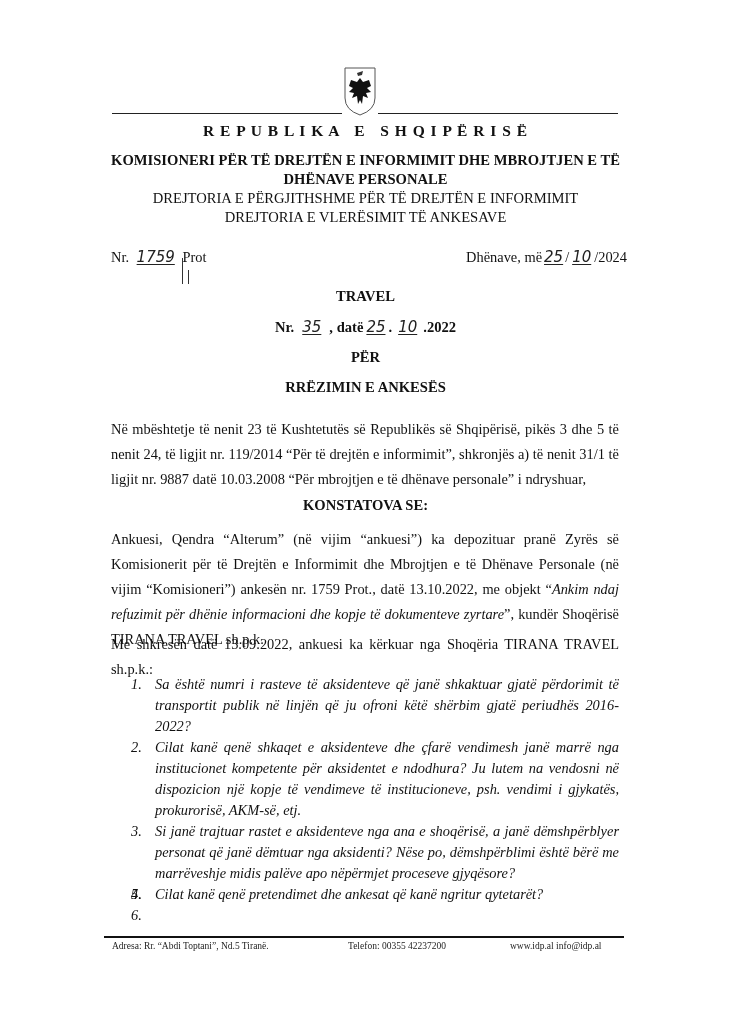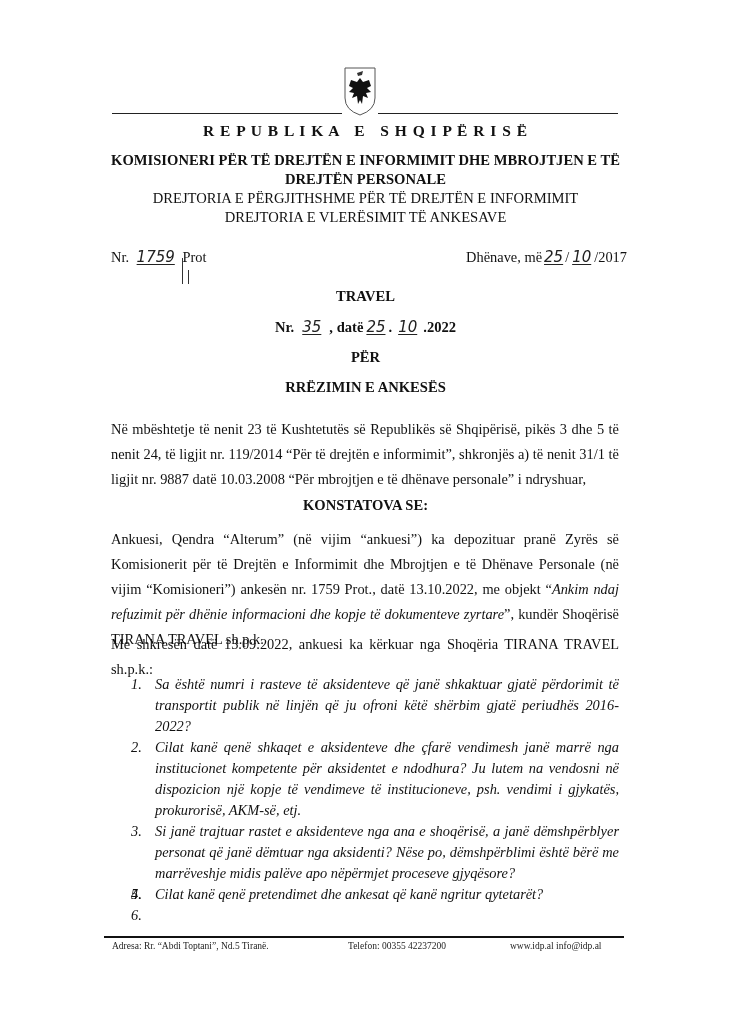--- a/index.html
+++ b/index.html
@@ -27,34 +27,34 @@
     <path d="M2 2 H32 V32 Q32 44 17 49 Q2 44 2 32 Z" fill="#fff" stroke="#555" stroke-width="1"></path>
     <path d="M17 12 L14 16 L8 14 L6 20 L10 22 L6 26 L11 27 L9 32 L14 30 L15 38 L17 34 L19 38 L20 30 L25 32 L23 27 L28 26 L24 22 L28 20 L26 14 L20 16 Z" fill="#111"></path>
     <path d="M14 7 L20 5 L19 9 L15 10 Z" fill="#333"></path>
   </svg>
 </div>
 <div class="rule" style="left:112px; top:113px; width:230px;"></div>
 <div class="rule" style="left:378px; top:113px; width:240px;"></div>
 
 <div class="abs center bold" style="top:122px; font-size:15.5px; letter-spacing:1px; white-space:pre;">R E P U B L I K A   E   S H Q I P Ë R I S Ë</div>
 <div class="abs center bold" style="top:152px; font-size:14.6px;">KOMISIONERI PËR TË DREJTËN E INFORMIMIT DHE MBROJTJEN E TË</div>
-<div class="abs center bold" style="top:171px; font-size:14.6px;">DREJTËN PERSONALE</div>
+<div class="abs center bold" style="top:171px; font-size:14.6px;">DHËNAVE PERSONALE</div>
 <div class="abs center" style="top:190px; font-size:14.6px;">DREJTORIA E PËRGJITHSHME PËR TË DREJTËN E INFORMIMIT</div>
 <div class="abs center" style="top:209px; font-size:14.6px;">DREJTORIA E VLERËSIMIT TË ANKESAVE</div>
 
 <div class="abs" style="left:111px; top:248px; font-size:14.4px;">
   <span>Nr.</span>
   <span class="hand" style="padding:0 4px;">1759</span>
   <span>Prot</span>
 </div>
 <div class="abs" style="left:182px; top:258px; width:1px; height:26px; background:#333;"></div>
 <div class="abs" style="left:188px; top:270px; width:1px; height:14px; background:#333;"></div>
 
 <div class="abs" style="right:104px; top:248px; font-size:14.4px;">
-  <span>Dhënave, më</span><span class="hand" style="padding:0 2px;">25</span>/<span class="hand" style="padding:0 3px;">10</span><span>/2017</span>
+  <span>Dhënave, më</span><span class="hand" style="padding:0 2px;">25</span>/<span class="hand" style="padding:0 3px;">10</span><span>/2024</span>
 </div>
 
 <div class="abs center bold" style="top:288px; font-size:14.6px;">TRAVEL</div>
 <div class="abs center bold" style="top:318px; font-size:14.6px;">
   <span>Nr.</span><span class="hand" style="padding:0 8px; font-weight:normal;">35</span><span>, datë</span><span class="hand" style="padding:0 3px; font-weight:normal;">25</span>.<span class="hand" style="padding:0 6px; font-weight:normal;">10</span><span>.2022</span>
 </div>
 <div class="abs center bold" style="top:349px; font-size:14.6px;">PËR</div>
 <div class="abs center bold" style="top:379px; font-size:14.6px;">RRËZIMIN E ANKESËS</div>
 
 <div class="body-text" style="top:417px;">Në mbështetje të nenit 23 të Kushtetutës së Republikës së Shqipërisë, pikës 3 dhe 5 të nenit 24, të ligjit nr. 119/2014 “Për të drejtën e informimit”, shkronjës a) të nenit 31/1 të ligjit nr. 9887 datë 10.03.2008 “Për mbrojtjen e të dhënave personale” i ndryshuar,</div>

